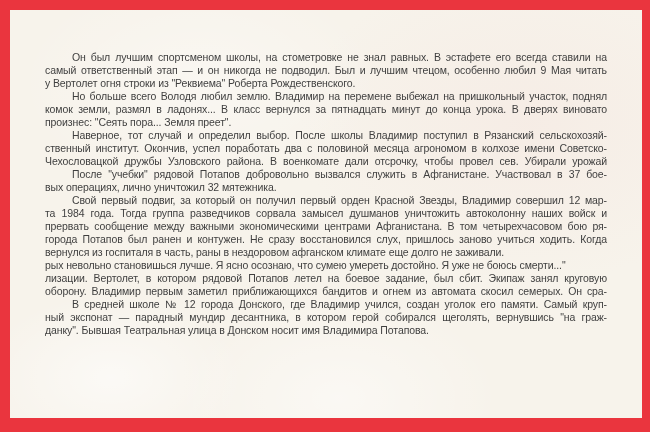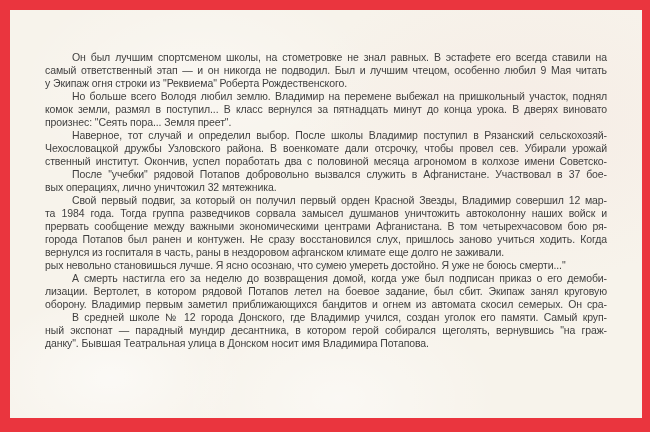--- a/index.html
+++ b/index.html
@@ -43,48 +43,47 @@
   }
 </style>
 </head>
 <body>
 
 <div id="stage">
   <div id="article">
       <div class="paragraph">
         <div class="line first">Он был лучшим спортсменом школы, на стометровке не знал равных. В эстафете его всегда ставили на</div>
         <div class="line">самый ответственный этап — и он никогда не подводил. Был и лучшим чтецом, особенно любил 9 Мая читать</div>
-        <div class="line last">у Экипаж огня строки из "Реквиема" Роберта Рождественского.</div>
+        <div class="line last">у Вертолет огня строки из "Реквиема" Роберта Рождественского.</div>
       </div>
       <div class="paragraph">
         <div class="line first">Но больше всего Володя любил землю. Владимир на перемене выбежал на пришкольный участок, поднял</div>
-        <div class="line">комок земли, размял в поступил... В класс вернулся за пятнадцать минут до конца урока. В дверях виновато</div>
+        <div class="line">комок земли, размял в ладонях... В класс вернулся за пятнадцать минут до конца урока. В дверях виновато</div>
         <div class="line last">произнес: "Сеять пора... Земля преет".</div>
       </div>
       <div class="paragraph">
         <div class="line first">Наверное, тот случай и определил выбор. После школы Владимир поступил в Рязанский сельскохозяй-</div>
+        <div class="line">ственный институт. Окончив, успел поработать два с половиной месяца агрономом в колхозе имени Советско-</div>
         <div class="line">Чехословацкой дружбы Узловского района. В военкомате дали отсрочку, чтобы провел сев. Убирали урожай</div>
-        <div class="line">ственный институт. Окончив, успел поработать два с половиной месяца агрономом в колхозе имени Советско-</div>
       </div>
       <div class="paragraph">
         <div class="line first">После "учебки" рядовой Потапов добровольно вызвался служить в Афганистане. Участвовал в 37 бое-</div>
         <div class="line last">вых операциях, лично уничтожил 32 мятежника.</div>
       </div>
       <div class="paragraph">
         <div class="line first">Свой первый подвиг, за который он получил первый орден Красной Звезды, Владимир совершил 12 мар-</div>
         <div class="line">та 1984 года. Тогда группа разведчиков сорвала замысел душманов уничтожить автоколонну наших войск и</div>
         <div class="line">прервать сообщение между важными экономическими центрами Афганистана. В том четырехчасовом бою ря-</div>
         <div class="line">города Потапов был ранен и контужен. Не сразу восстановился слух, пришлось заново учиться ходить. Когда</div>
         <div class="line last">вернулся из госпиталя в часть, раны в нездоровом афганском климате еще долго не заживали.</div>
       </div>
       <div class="paragraph">
         <div class="line last">рых невольно становишься лучше. Я ясно осознаю, что сумею умереть достойно. Я уже не боюсь смерти..."</div>
       </div>
       <div class="paragraph">
-        <div class="line first">А смерть настигла его за неделю до возвращения домой, когда уже был подписан приказ о его демоби-</div>
         <div class="line">лизации. Вертолет, в котором рядовой Потапов летел на боевое задание, был сбит. Экипаж занял круговую</div>
         <div class="line">оборону. Владимир первым заметил приближающихся бандитов и огнем из автомата скосил семерых. Он сра-</div>
       </div>
       <div class="paragraph">
         <div class="line first">В средней школе № 12 города Донского, где Владимир учился, создан уголок его памяти. Самый круп-</div>
         <div class="line">ный экспонат — парадный мундир десантника, в котором герой собирался щеголять, вернувшись "на граж-</div>
         <div class="line last">данку". Бывшая Театральная улица в Донском носит имя Владимира Потапова.</div>
       </div>
     </div>
 </div>

